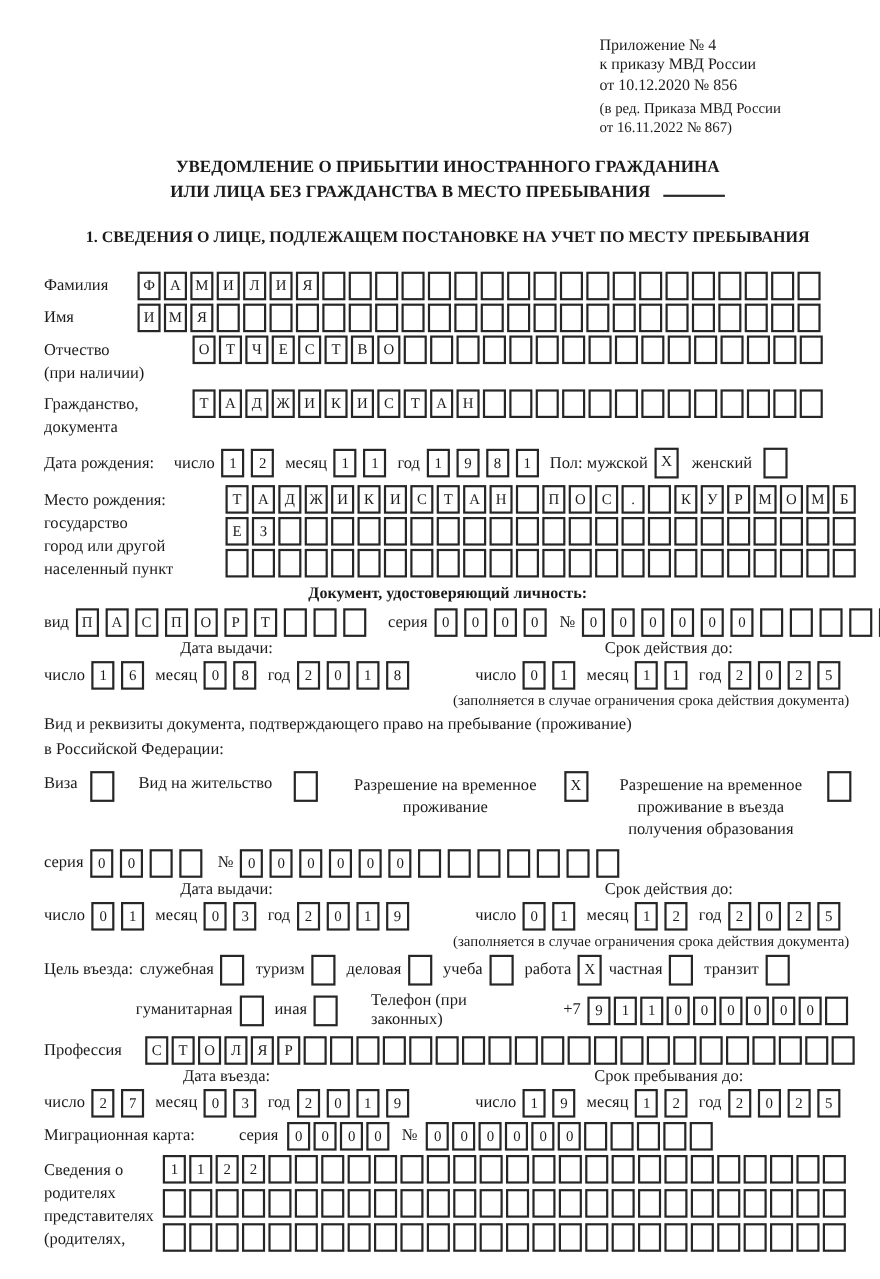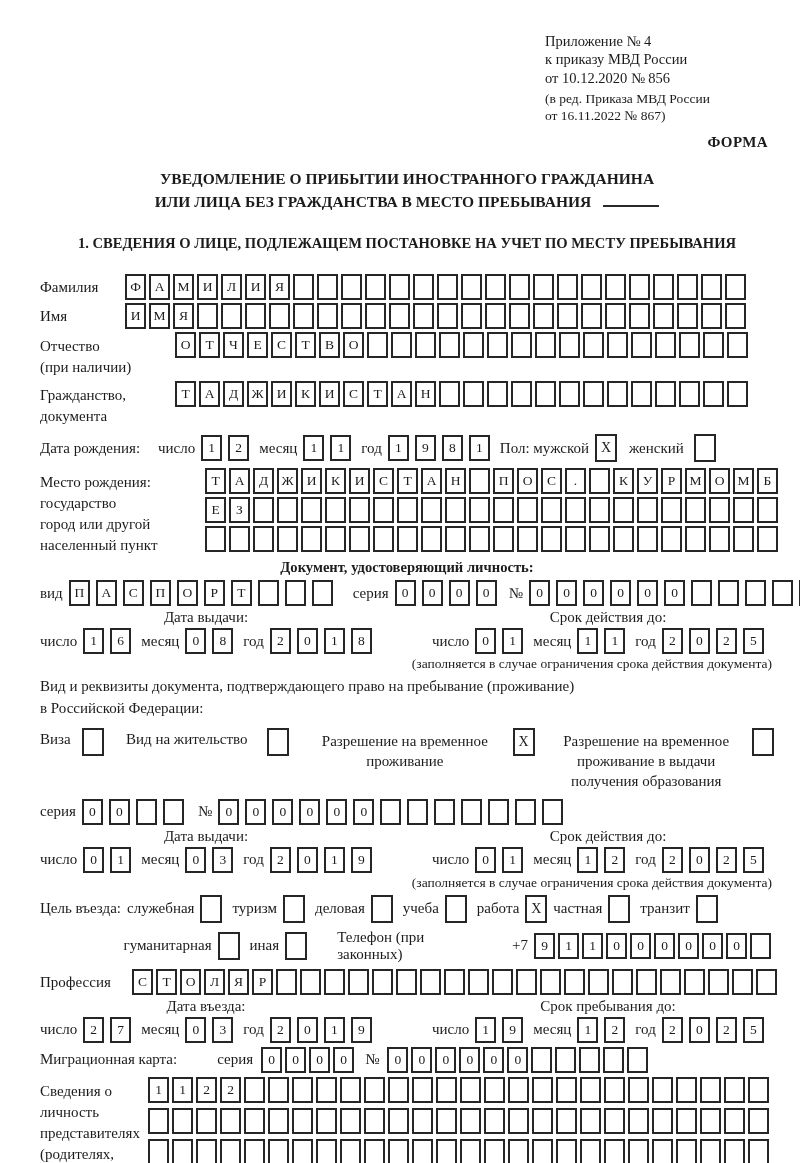--- a/index.html
+++ b/index.html
@@ -79,21 +79,20 @@
 <div class="page">
 
   <div class="ref">
     <div>Приложение № 4</div>
     <div>к приказу МВД России</div>
     <div>от 10.12.2020 № 856</div>
     <div class="small gap">(в ред. Приказа МВД России</div>
     <div class="small">от 16.11.2022 № 867)</div>
   </div>
 
-  <div class="form-label">ФОРМА</div>
 
   <div class="title">
     <div>УВЕДОМЛЕНИЕ О ПРИБЫТИИ ИНОСТРАННОГО ГРАЖДАНИНА</div>
     <div>
       <span>ИЛИ ЛИЦА БЕЗ ГРАЖДАНСТВА В МЕСТО ПРЕБЫВАНИЯ</span><span class="blank-line"></span>
     </div>
   </div>
 
   <div class="sec">1. СВЕДЕНИЯ О ЛИЦЕ, ПОДЛЕЖАЩЕМ ПОСТАНОВКЕ НА УЧЕТ ПО МЕСТУ ПРЕБЫВАНИЯ</div>
 
@@ -442,21 +441,21 @@
       <span class="cb"></span>
       <span class="pl" style="margin-left:18px">Вид на жительство</span>
       <span class="cb" style="margin-left:16px"></span>
       <span class="center" style="width:192px;margin-left:16px">
         <div>Разрешение на временное</div>
         <div>проживание</div>
       </span>
       <span class="cb">X</span>
       <span class="center" style="width:188px;margin-left:14px">
         <div>Разрешение на временное</div>
-        <div>проживание в выдачи</div>
+        <div>проживание в въезда</div>
         <div>получения образования</div>
       </span>
       <span class="cb"></span>
     </div>
 
     <div class="row dgroup">
       <span class="glbl">серия</span>
       <span class="cells" style="margin-right:8px">
           <span class="cell">0</span>
           <span class="cell">0</span>
@@ -674,21 +673,21 @@
           <span class="cell"></span>
           <span class="cell"></span>
           <span class="cell"></span>
           <span class="cell"></span>
         </span>
     </div>
 
     <div class="reps">
       <span class="lbl" style="width:108px">
         <div>Сведения о</div>
-        <div>личность</div>
+        <div>родителях</div>
         <div>представителях</div>
         <div>(родителях,</div>
 
       </span>
       <span class="stack">
         <span class="cells" style="margin-bottom:5px">
             <span class="cell">1</span>
             <span class="cell">1</span>
             <span class="cell">2</span>
             <span class="cell">2</span>

